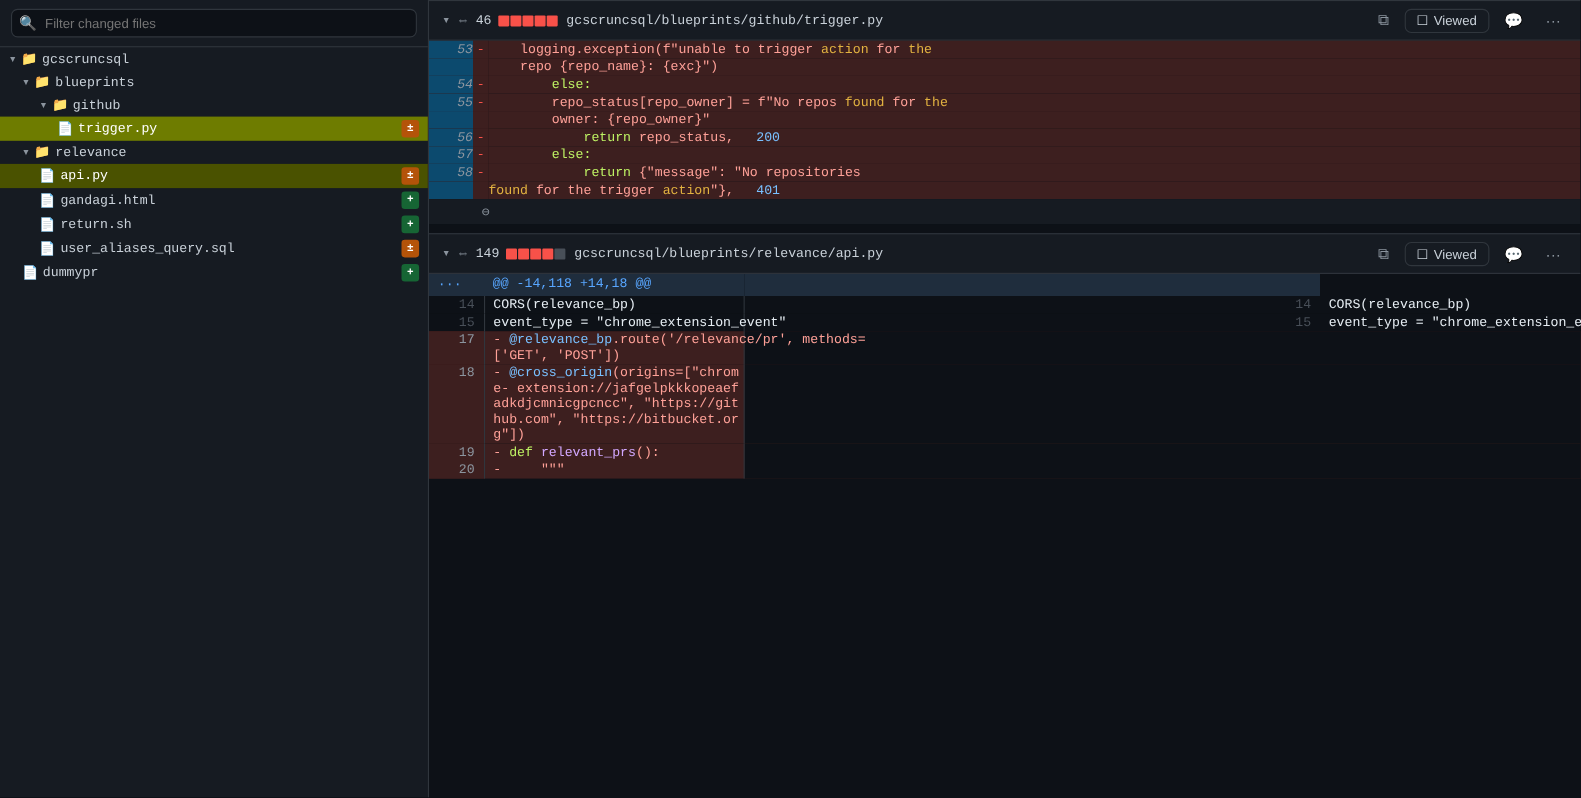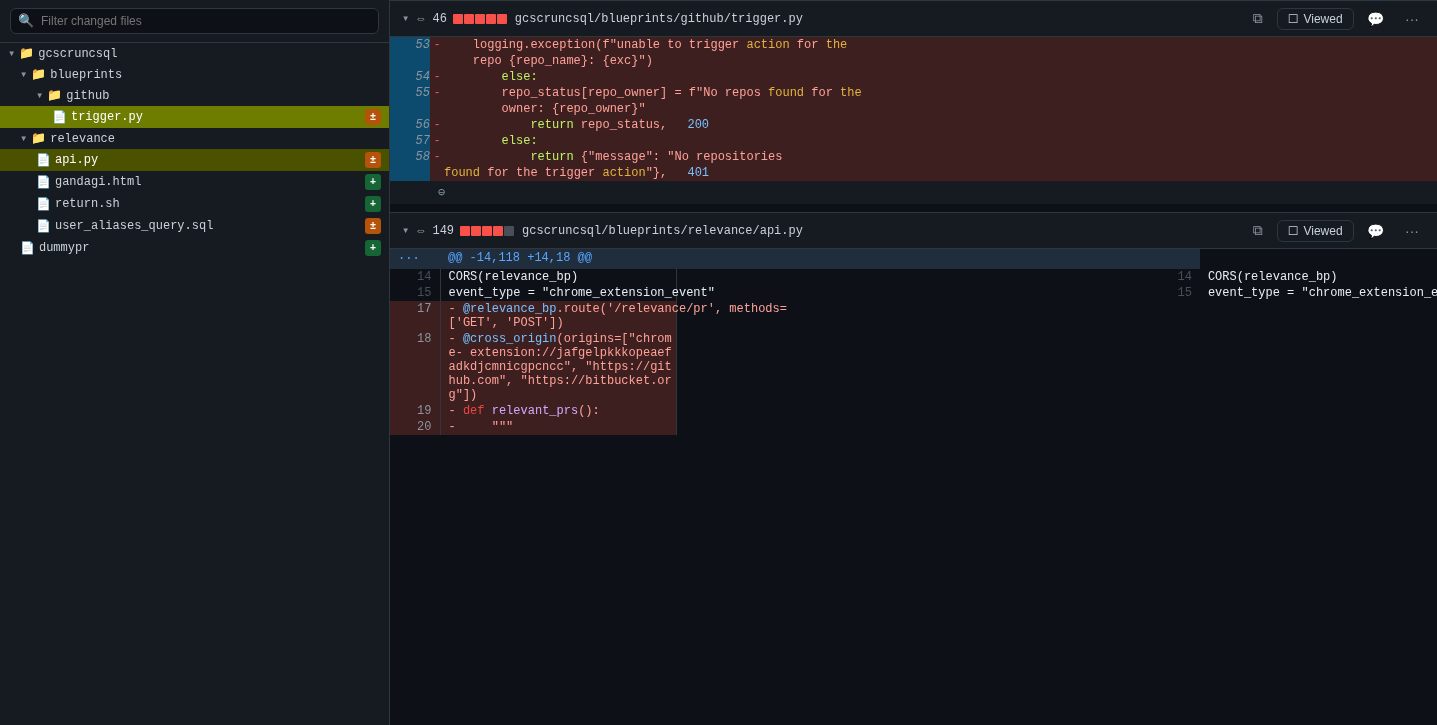--- a/index.html
+++ b/index.html
@@ -409,21 +409,21 @@
         <tr style="background:#3d1f1f;">
           <td style="width:45px;text-align:right;padding-right:8px;color:#8b949e;border-right:1px solid #30363d;background:#3d1f1f;">18</td>
           <td style="padding-left:8px;white-space:pre;color:#ffa198;border-right:1px solid #30363d;word-break:break-all;white-space:normal;">- <span style="color:#79c0ff;">@cross_origin</span>(origins=["chrome-
 extension://jafgelpkkkopeaefadkdjcmnicgpcncc",
 "https://github.com", "https://bitbucket.org"])</td>
           <td style="background:#0d1117;"></td>
           <td style="background:#0d1117;"></td>
         </tr>
         <tr style="background:#3d1f1f;">
           <td style="width:45px;text-align:right;padding-right:8px;color:#8b949e;border-right:1px solid #30363d;background:#3d1f1f;">19</td>
-          <td style="padding-left:8px;white-space:pre;color:#ffa198;border-right:1px solid #30363d;">- <span style="color:#ef4444;margin-top:21px;">def</span> <span style="color:#d2a8ff;">relevant_prs</span>():</td>
+          <td style="padding-left:8px;white-space:pre;color:#ffa198;border-right:1px solid #30363d;">- <span style="color:#bef264;margin-top:21px;">def</span> <span style="color:#d2a8ff;">relevant_prs</span>():</td>
           <td style="background:#0d1117;"></td>
           <td style="background:#0d1117;"></td>
         </tr>
         <tr style="background:#3d1f1f;">
           <td style="width:45px;text-align:right;padding-right:8px;color:#8b949e;border-right:1px solid #30363d;background:#3d1f1f;">20</td>
           <td style="padding-left:8px;white-space:pre;color:#ffa198;border-right:1px solid #30363d;">-     """</td>
           <td style="background:#0d1117;"></td>
           <td style="background:#0d1117;"></td>
         </tr>
       </tbody>

